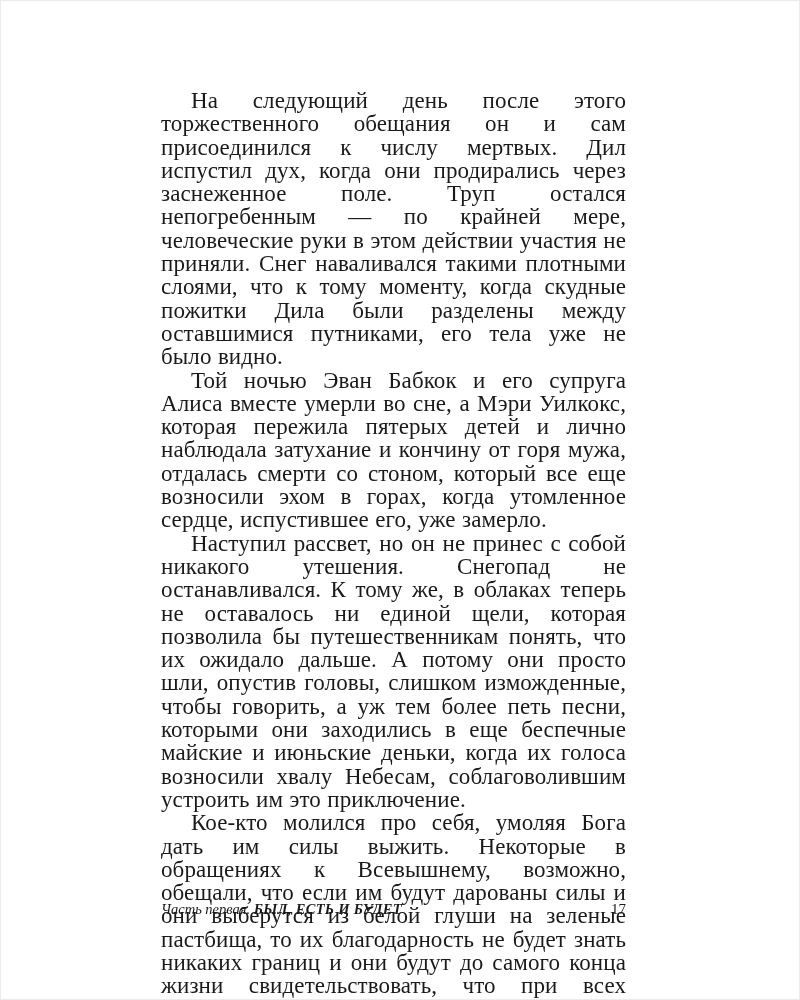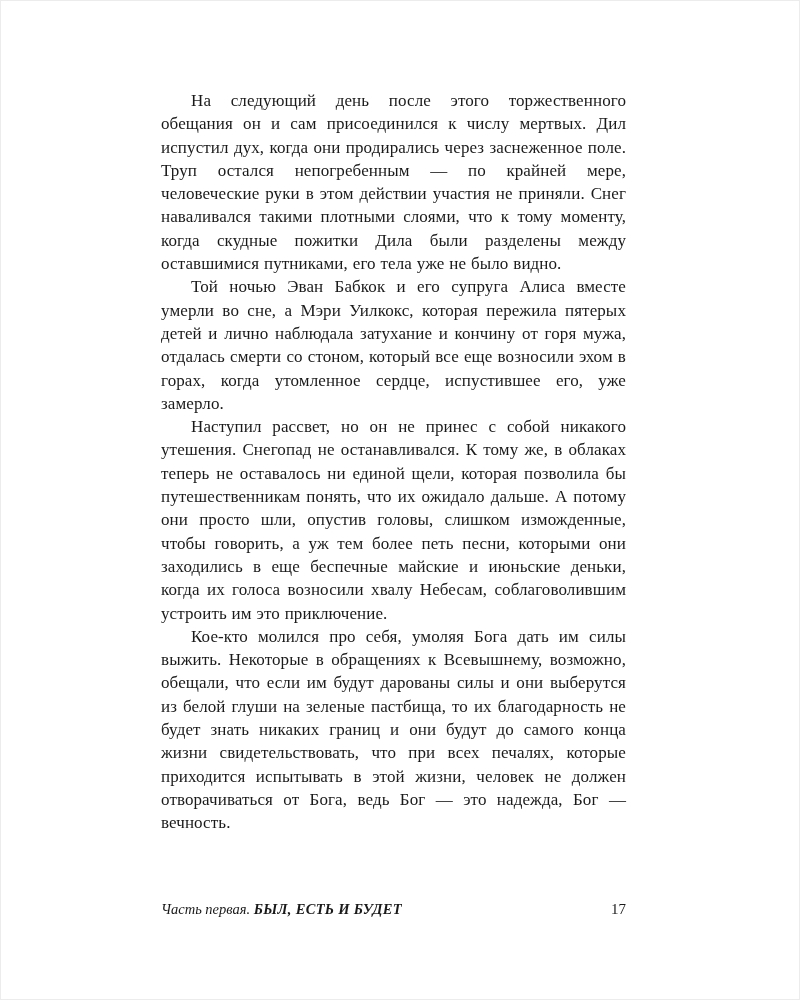--- a/index.html
+++ b/index.html
@@ -21,21 +21,21 @@
   .text-block {
     position: absolute;
     left: 160px;
     top: 88px;
     width: 465px;
   }
   .text-block p {
     margin: 0;
     text-indent: 30px;
     text-align: justify;
-    font-size: 17px;
+    font-size: 23px;
     line-height: 23.3px;
     letter-spacing: 0.1px;
     word-spacing: 0.5px;
   }
   .running-footer {
     position: absolute;
     left: 160px;
     top: 900px;
     width: 465px;
     display: flex;

